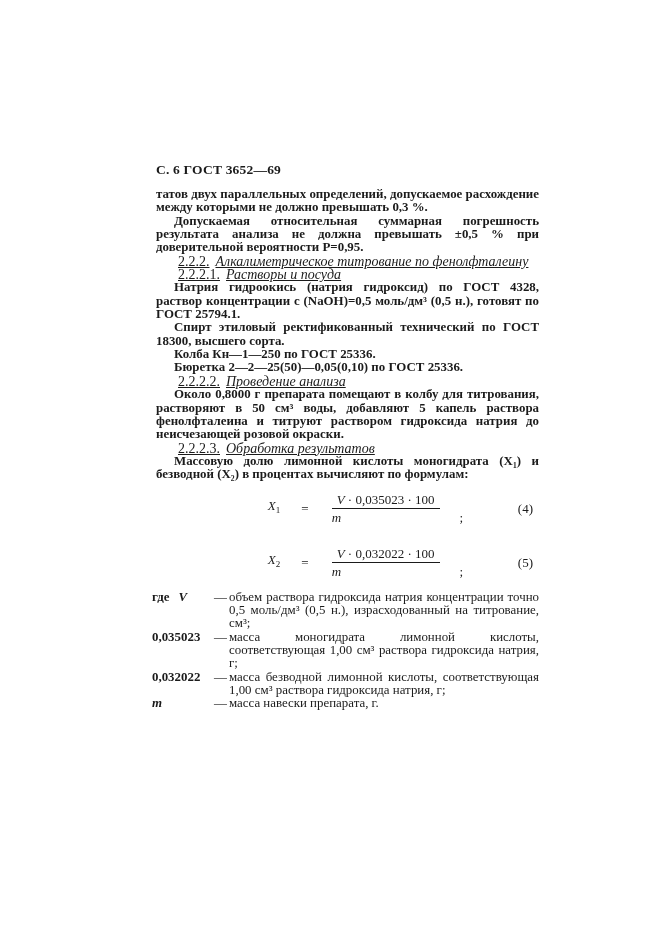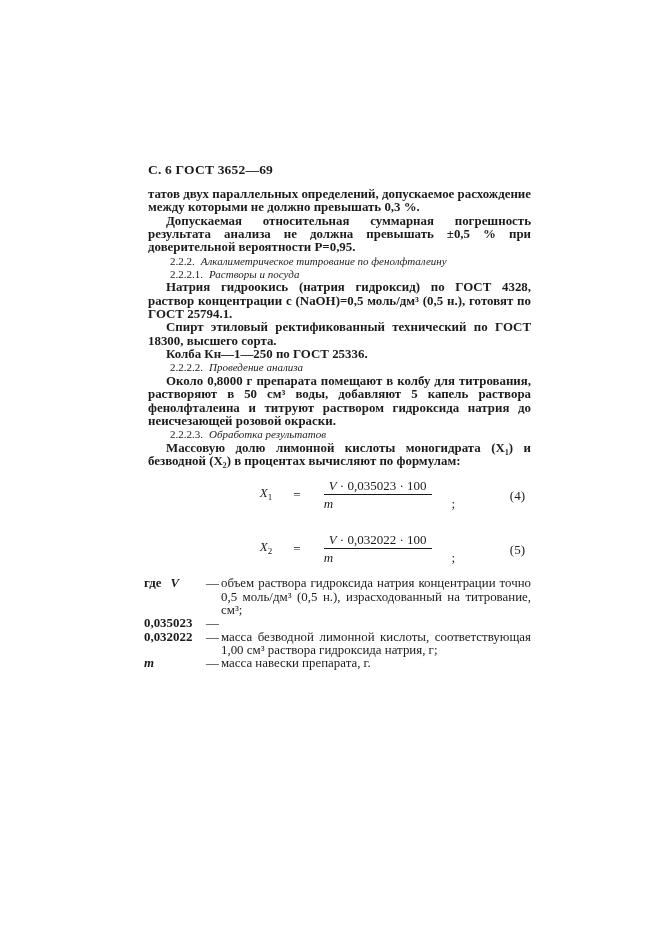--- a/index.html
+++ b/index.html
@@ -1,24 +1,24 @@
 <!DOCTYPE html>
 <html><head>
 <meta charset="utf-8">
 <style>
   html,body{margin:0;padding:0;background:#ffffff;}
   .page{
     width:661px;height:936px;background:#ffffff;position:relative;
     font-family:"Liberation Serif", serif;color:#1b1b1b;overflow:hidden;
   }
-  .content{position:absolute;left:148px;top:162px;width:383px;}
+  .content{position:absolute;left:156px;top:162px;width:383px;}
   .hdr{font-size:13.5px;font-weight:bold;letter-spacing:.2px;margin:0 0 10px 0;white-space:nowrap;}
   p.body{font-size:12.9px;line-height:13.35px;margin:0;text-align:justify;font-weight:bold;}
   .ind{text-indent:18px;}
-  p.sec{font-size:11px;line-height:13.35px;margin:0;text-indent:22px;text-align:left;}
+  p.sec{font-size:14px;line-height:13.35px;margin:0;text-indent:22px;text-align:left;text-decoration:underline;}
   .sec-num{font-style:normal;}
   .sec-ttl{font-style:italic;margin-left:6px;}
   .formula{
     position:relative;display:flex;justify-content:center;align-items:center;
     font-size:13px;line-height:13px;padding-left:36px;gap:17px;
   }
   .f4{margin-top:11px;}
   .f5{margin-top:23px;}
   .var{font-style:italic;}
   .lhs sub{font-size:9px;font-style:normal;vertical-align:-3px;}
@@ -46,20 +46,21 @@
 
     <p class="body">татов двух параллельных определений, допускаемое расхождение между которыми не должно превышать 0,3 %.</p>
     <p class="body ind">Допускаемая относительная суммарная погрешность результата анализа не должна превышать ±0,5 % при доверительной вероятности Р=0,95.</p>
 
     <p class="sec"><span class="sec-num">2.2.2.</span><span class="sec-ttl">Алкалиметрическое титрование по фенолфталеину</span></p>
     <p class="sec"><span class="sec-num">2.2.2.1.</span><span class="sec-ttl">Растворы и посуда</span></p>
 
     <p class="body ind">Натрия гидроокись (натрия гидроксид) по ГОСТ 4328, раствор концентрации с (NaOH)=0,5 моль/дм³ (0,5 н.), готовят по ГОСТ 25794.1.</p>
     <p class="body ind">Спирт этиловый ректификованный технический по ГОСТ 18300, высшего сорта.</p>
     <p class="body ind">Колба Кн—1—250 по ГОСТ 25336.</p>
+    <p class="body ind">Бюретка 2—2—25(50)—0,05(0,10) по ГОСТ 25336.</p>
 
     <p class="sec"><span class="sec-num">2.2.2.2.</span><span class="sec-ttl">Проведение анализа</span></p>
 
     <p class="body ind">Около 0,8000 г препарата помещают в колбу для титрования, растворяют в 50 см³ воды, добавляют 5 капель раствора фенолфталеина и титруют раствором гидроксида натрия до неисчезающей розовой окраски.</p>
 
     <p class="sec"><span class="sec-num">2.2.2.3.</span><span class="sec-ttl">Обработка результатов</span></p>
 
     <p class="body ind">Массовую долю лимонной кислоты моногидрата (X₁) и безводной (X₂) в процентах вычисляют по формулам:</p>
 
     <div class="formula f4">
@@ -86,20 +87,21 @@
 
     <div class="where">
       <div class="where-row">
         <span class="where-term"><span class="where-prefix">где</span><span class="it">V</span></span>
         <span class="where-dash">—</span>
         <span class="where-def">объем раствора гидроксида натрия концентрации точно 0,5 моль/дм³ (0,5 н.), израсходованный на титрование, см³;</span>
       </div>
       <div class="where-row">
         <span class="where-term">0,035023</span>
         <span class="where-dash">—</span>
+        <span class="where-def">масса моногидрата лимонной кислоты, соответствующая 1,00 см³ раствора гидроксида натрия, г;</span>
       </div>
       <div class="where-row">
         <span class="where-term">0,032022</span>
         <span class="where-dash">—</span>
         <span class="where-def">масса безводной лимонной кислоты, соответствующая 1,00 см³ раствора гидроксида натрия, г;</span>
       </div>
       <div class="where-row">
         <span class="where-term it">m</span>
         <span class="where-dash">—</span>
         <span class="where-def">масса навески препарата, г.</span>

